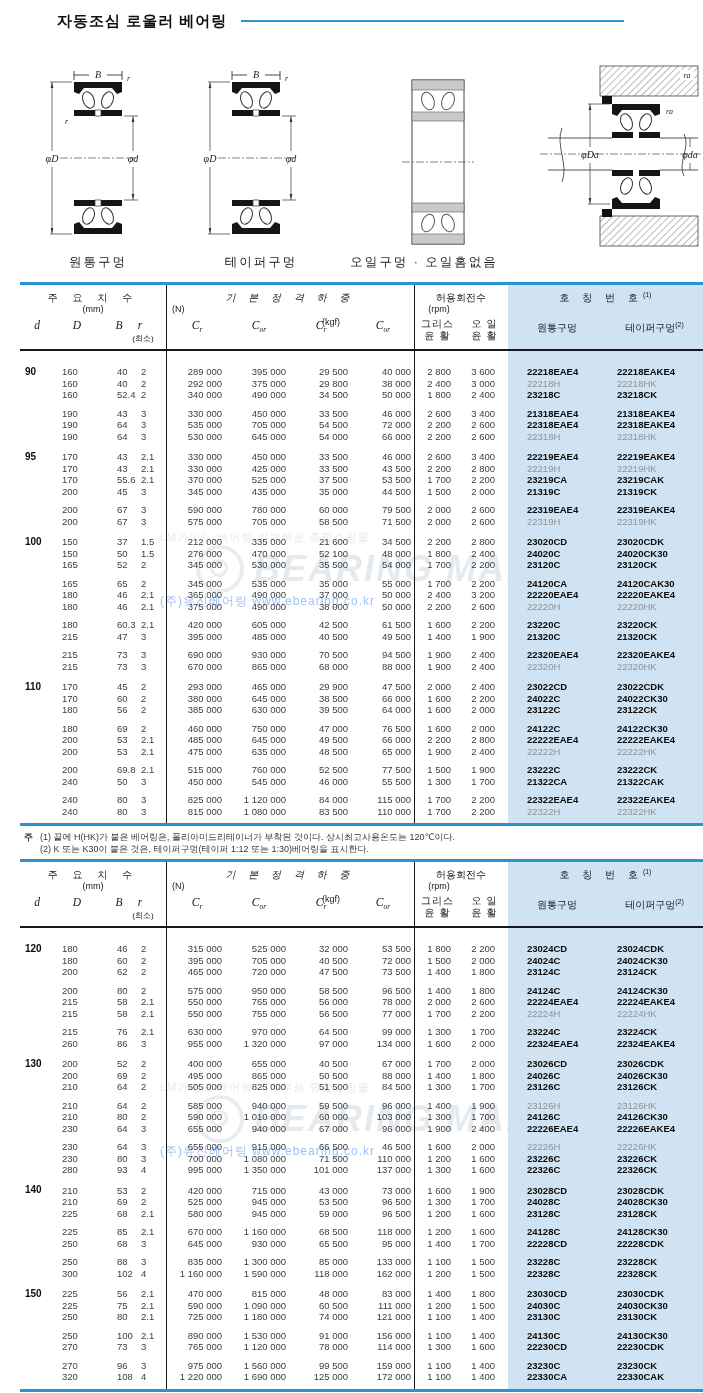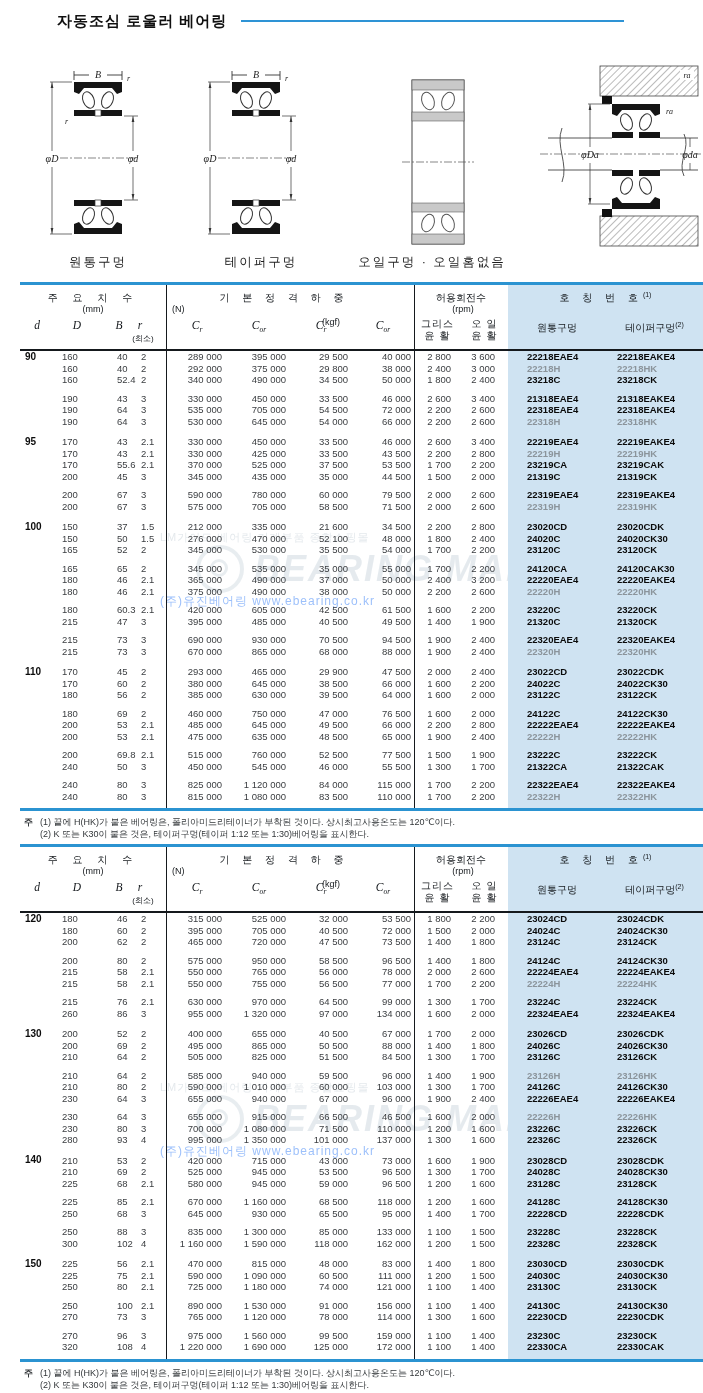--- a/index.html
+++ b/index.html
@@ -43,59 +43,59 @@
   .h{position:absolute;display:block;}
   .ctr{text-align:center;}
   .dims-title{left:0;width:146px;top:6px;letter-spacing:6px;}
   .dims-unit{left:0;width:146px;top:19px;font-size:9px;}
   .hvar{font-family:"Liberation Serif","DejaVu Serif",serif;font-style:italic;font-size:11.5px;}
   .hd{left:0;width:34px;top:34px;}
   .hD{left:34px;width:46px;top:34px;}
   .hB{left:80px;width:38px;top:34px;}
   .hr1{left:106px;width:28px;top:34px;}
   .hrmin{left:100px;width:46px;top:48px;font-size:8px;}
-  .load-title{left:140px;width:248px;top:6px;letter-spacing:5px;}
+  .load-title{left:146px;width:248px;top:6px;letter-spacing:5px;font-style:italic;}
   .unitn{left:152px;top:19px;font-size:9px;}
   .unitkgf{left:280px;width:62px;top:32px;font-size:9px;}
   .cr1{left:146px;width:62px;top:34px;}
   .cor1{left:208px;width:62px;top:34px;}
   .cr2{left:270px;width:62px;top:34px;}
   .cor2{left:332px;width:62px;top:34px;}
   .csub{font-family:"Liberation Serif","DejaVu Serif",serif;font-style:italic;font-size:7.5px;vertical-align:sub;}
   .speed-title{left:394px;width:94px;top:6px;}
-  .speed-unit{left:396px;width:94px;top:19px;font-size:9px;}
+  .speed-unit{left:372px;width:94px;top:19px;font-size:9px;}
   .grease{left:394px;width:47px;top:33px;line-height:12px;}
   .oilc{left:441px;width:47px;top:33px;line-height:12px;}
   .grease em,.oilc em{display:block;font-style:normal;letter-spacing:1px;}
   .name-title{left:488px;width:195px;top:6px;letter-spacing:5px;}
   .cylh{left:488px;width:98px;top:36px;}
   .taperh{left:586px;width:97px;top:36px;}
   sup.fnref{font-size:7px;vertical-align:super;letter-spacing:0;}
 
   
-  .tbody{position:relative;z-index:1;padding:0 0 6px 0;}
+  .tbody{position:relative;z-index:1;padding:15px 0 6px 0;}
   .group{margin-bottom:9px;}
   .group:last-child{margin-bottom:0;}
   .block{margin-bottom:7px;}
   .block:last-child{margin-bottom:0;}
   .row{display:flex;height:11.5px;align-items:center;font-size:9.5px;color:#3a3d40;line-height:1;}
   .cell{box-sizing:border-box;white-space:nowrap;}
   .c0{width:34px;padding-left:5px;font-weight:bold;font-size:10px;color:#0c0c0c;}
   .c1{width:46px;padding-left:8px;}
   .c2{width:38px;padding-left:17px;}
   .c3{width:28px;padding-left:3px;}
   .c4{width:62px;text-align:right;padding-right:6px;}
   .c5{width:62px;text-align:right;padding-right:4px;}
   .c6{width:62px;text-align:right;padding-right:4px;}
   .c7{width:62px;text-align:right;padding-right:3px;}
   .c8{width:47px;text-align:right;padding-right:10px;}
   .c9{width:47px;text-align:right;padding-right:13px;}
   .c10{width:98px;padding-left:19px;font-weight:bold;color:#0a0a0a;}
   .c11{width:97px;padding-left:11px;font-weight:bold;color:#0a0a0a;}
-  .row.muted .c10,.row.muted .c11{font-weight:bold;color:#8b949b;}
+  .row.muted .c10,.row.muted .c11{font-weight:normal;color:#8b949b;}
 
   
   .footnote{display:flex;margin:5px 0 4px 24px;font-size:9px;color:#33373a;line-height:12px;z-index:2;position:relative;}
   .fn-mark{width:16px;font-weight:bold;}
   .fn-lines div{white-space:nowrap;}
 </style>
 </head>
 <body>
 
 <div class="wm" style="top:530px">
@@ -281,21 +281,21 @@
       <polygon points="50.6,134 53.4,134 52,139.6" fill="#333"></polygon>
     <text class="dimtxt" x="52" y="94" text-anchor="middle">φDa</text>
     <text class="dimtxt" x="152" y="94" text-anchor="middle">φda</text>
     <rect x="142" y="6" width="14" height="10" fill="#fff"></rect>
     <text class="dimtxt small" x="149" y="14" text-anchor="middle">ra</text>
     <text class="dimtxt small" x="128" y="50">ra</text>
   </svg>
 
   <div class="fig-label" style="left:42px;width:112px">원통구멍</div>
   <div class="fig-label" style="left:205px;width:112px">테이퍼구멍</div>
-  <div class="fig-label" style="left:348px;width:168px">오일구멍 · 오일홈없음</div>
+  <div class="fig-label" style="left:340px;width:168px">오일구멍 · 오일홈없음</div>
 </div>
 
 <div class="tbl">
   <div class="blueband"></div>
   <div class="vline v1"></div>
   <div class="vline v2"></div>
   <div class="tbl-top"></div>
 
   <div class="thead">
     <span class="h dims-title ctr">주 요 치 수</span>

